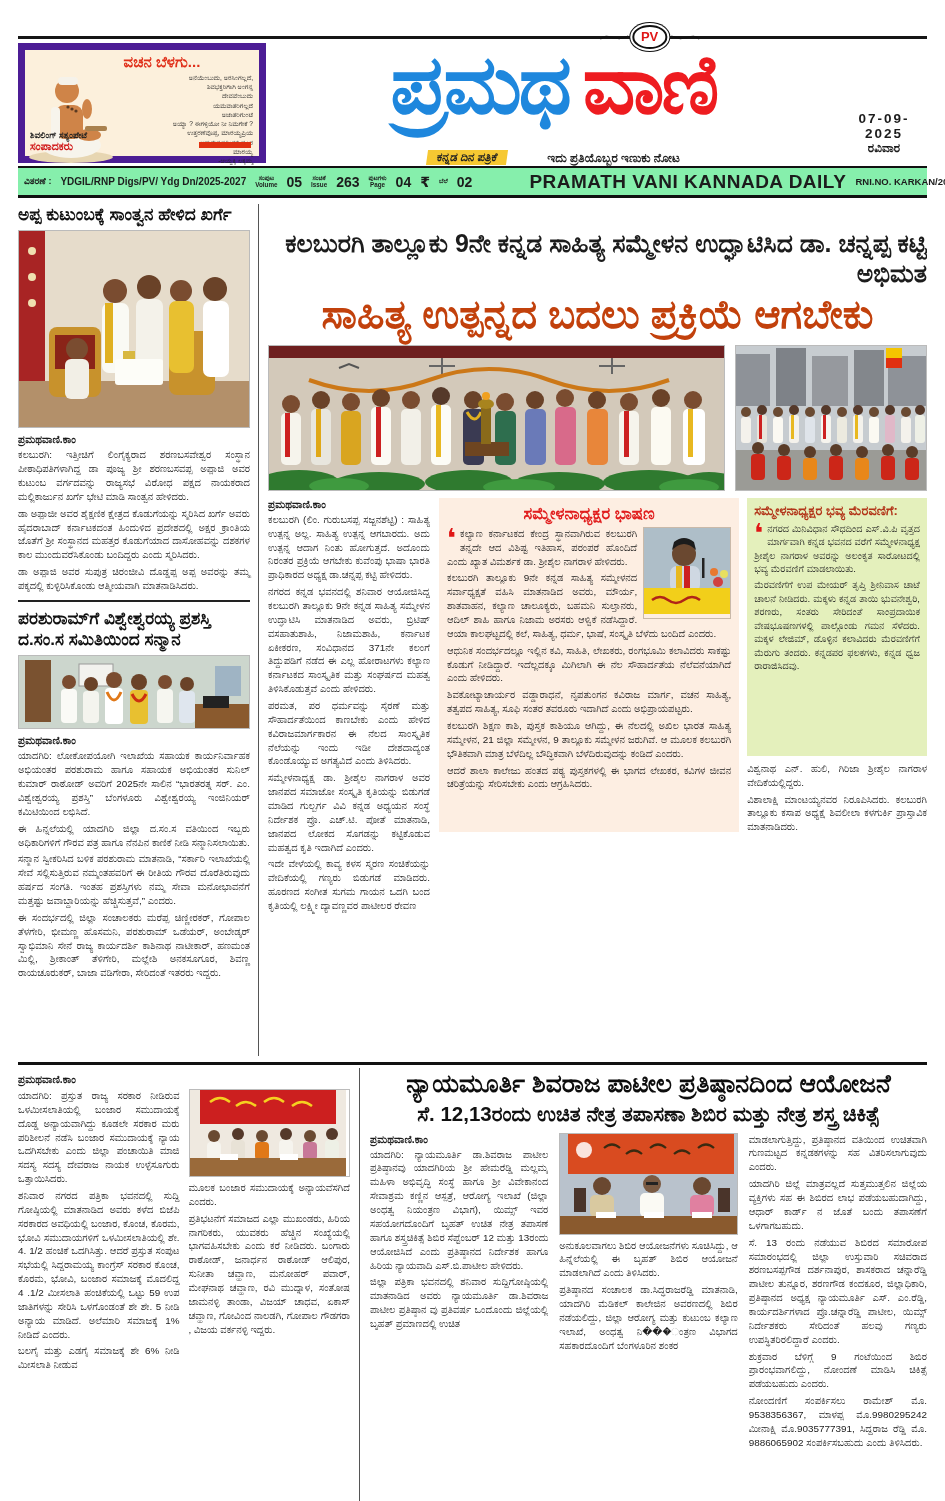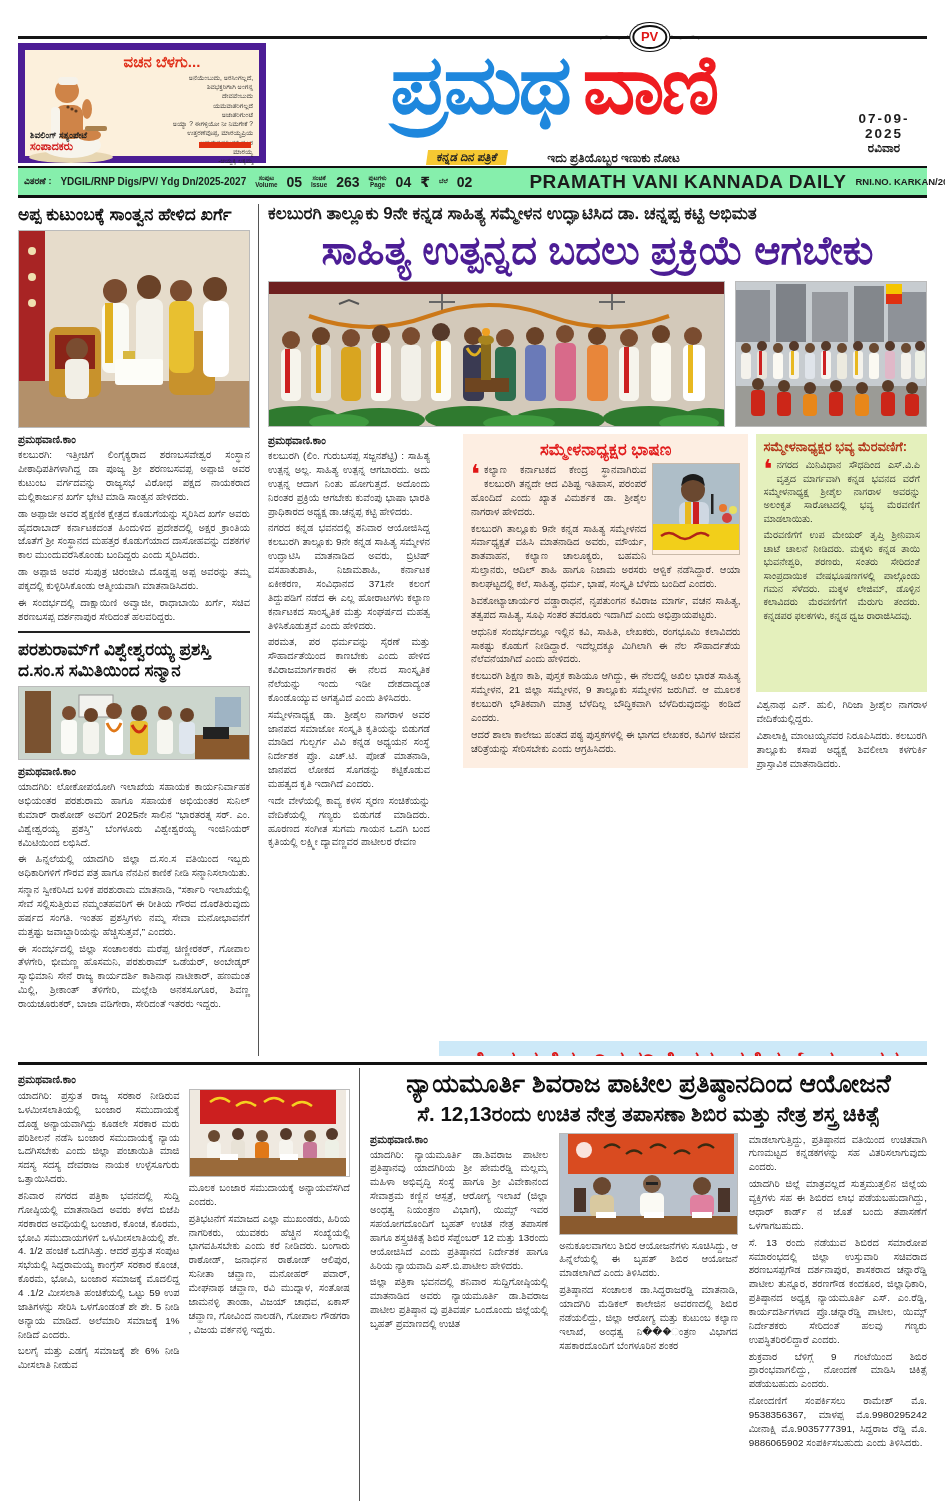--- a/index.html
+++ b/index.html
@@ -49,30 +49,30 @@
   
   .content{display:flex;margin:6px 18px 0;height:852px;overflow:hidden;}
   .left-col{width:232px;flex:none;padding-right:8px;overflow:hidden;}
   .main-col{flex:1;border-left:1.5px solid #555;padding-left:9px;overflow:hidden;}
 
   .h-small{font-size:17px;font-weight:800;line-height:1.25;color:#111;}
   .byline{font-size:10.5px;font-weight:bold;margin:5px 0 2px;}
   p.body{font-size:9.9px;line-height:1.4;text-align:justify;margin:0 0 3px;}
   .art-div{border-top:2px solid #222;margin:7px 0 6px;}
 
-  .kicker{font-size:17px;font-weight:800;text-align:left;line-height:1.2;}
-  .headline-main{font-size:40px;font-weight:900;text-align:center;line-height:1.12;margin:4px 0 8px;color:#4c1d95;}
+  .kicker{font-size:25px;font-weight:800;text-align:right;line-height:1.2;margin-top:24px;}
+  .headline-main{font-size:40px;font-weight:900;text-align:center;line-height:1.12;margin:4px 0 8px;color:#c2410c;}
   .photo-row{display:flex;gap:10px;height:146px;}
   .ph{border:1px solid #bbb;overflow:hidden;flex:none;}
   .ph svg{display:block;}
 
   .main-grid{display:flex;gap:9px;margin-top:7px;}
   .mg-col1{width:162px;flex:none;overflow:hidden;height:600px;}
   .mg-right{flex:1;display:flex;flex-direction:column;gap:7px;}
-  .boxrow{display:flex;gap:8px;margin-left:24px;}
+  .boxrow{display:flex;gap:8px;}
   .pink-box{flex:1.58;background:#fdeee2;padding:5px 8px;height:324px;overflow:hidden;}
   .pink-title{color:#e11d1d;font-weight:800;font-size:16.5px;text-align:center;margin:1px 0 4px;}
   .quote{color:#e01616;font-size:26px;line-height:.7;float:left;margin:2px 4px 0 0;font-weight:900;}
   .speaker-ph{float:right;margin:0 0 4px 6px;border:1px solid #c9b9a9;}
   .col3wrap{flex:1;overflow:hidden;height:600px;}
   .green-box{background:#e4f0bc;padding:5px 7px;height:248px;overflow:hidden;}
   .green-title{color:#b23418;font-weight:800;font-size:13px;margin-bottom:3px;}
   .g-small p.body{font-size:9.6px;}
   .after-green{margin-top:6px;}
   .blue-box{background:#cde9f8;padding:3px 10px 7px;height:206px;overflow:hidden;}
@@ -223,21 +223,20 @@
             <circle cx="196" cy="58" r="12" fill="#6a4228"></circle>
               <rect x="184" y="70" width="26" height="76" rx="7" fill="#ffffff"></rect>
             <rect x="96" y="128" width="48" height="26" rx="3" fill="#fdfdf8"></rect>
             <rect x="104" y="120" width="12" height="8" fill="#d8b840"></rect>
           </svg>
         </div>
         <div class="byline">ಪ್ರಮಥವಾಣಿ.ಕಾಂ</div>
         <p class="body">ಕಲಬುರಗಿ: ಇತ್ತೀಚಿಗೆ ಲಿಂಗೈಕ್ಯರಾದ ಶರಣಬಸವೇಶ್ವರ ಸಂಸ್ಥಾನ ಪೀಠಾಧಿಪತಿಗಳಾಗಿದ್ದ ಡಾ ಪೂಜ್ಯ ಶ್ರೀ ಶರಣಬಸವಪ್ಪ ಅಪ್ಪಾಜಿ ಅವರ ಕುಟುಂಬ ವರ್ಗದವನ್ನು ರಾಜ್ಯಸಭೆ ವಿರೋಧ ಪಕ್ಷದ ನಾಯಕರಾದ ಮಲ್ಲಿಕಾರ್ಜುನ ಖರ್ಗೆ ಭೇಟಿ ಮಾಡಿ ಸಾಂತ್ವನ ಹೇಳಿದರು.</p>
         <p class="body">ಡಾ ಅಪ್ಪಾಜೀ ಅವರ ಶೈಕ್ಷಣಿಕ ಕ್ಷೇತ್ರದ ಕೊಡುಗೆಯನ್ನು ಸ್ಮರಿಸಿದ ಖರ್ಗೆ ಅವರು ಹೈದರಾಬಾದ್ ಕರ್ನಾಟಕದಂತ ಹಿಂದುಳಿದ ಪ್ರದೇಶದಲ್ಲಿ ಅಕ್ಷರ ಕ್ರಾಂತಿಯ ಜೊತೆಗೆ ಶ್ರೀ ಸಂಸ್ಥಾನದ ಮಹತ್ತರ ಕೊಡುಗೆಯಾದ ದಾಸೋಹವನ್ನು ದಶಕಗಳ ಕಾಲ ಮುಂದುವರೆಸಿಕೊಂಡು ಬಂದಿದ್ದರು ಎಂದು ಸ್ಮರಿಸಿದರು.</p>
         <p class="body">ಡಾ ಅಪ್ಪಾಜಿ ಅವರ ಸುಪುತ್ರ ಚಿರಂಜೀವಿ ದೊಡ್ಡಪ್ಪ ಅಪ್ಪ ಅವರನ್ನು ತಮ್ಮ ಪಕ್ಕದಲ್ಲಿ ಕುಳ್ಳಿರಿಸಿಕೊಂಡು ಆತ್ಮೀಯವಾಗಿ ಮಾತನಾಡಿಸಿದರು.</p>
-        <p class="body">ಈ ಸಂದರ್ಭದಲ್ಲಿ ದಾಕ್ಷಾಯಿಣಿ ಅವ್ವಾಜೀ, ರಾಧಾಬಾಯಿ ಖರ್ಗೆ, ಸಚಿವ ಶರಣಬಸಪ್ಪ ದರ್ಶನಾಪುರ ಸೇರಿದಂತೆ ಹಲವರಿದ್ದರು.</p>
       </article>
 
       <div class="art-div"></div>
 
       <article>
         <div class="h-small">ಪರಶುರಾಮ್‌ಗೆ ವಿಶ್ವೇಶ್ವರಯ್ಯ ಪ್ರಶಸ್ತಿ ದ.ಸಂ.ಸ ಸಮಿತಿಯಿಂದ ಸನ್ಮಾನ</div>
         <div class="ph" style="margin-top:5px;">
           <svg width="230" height="72" viewBox="0 0 230 72">
             <rect width="230" height="72" fill="#ccd6cd"></rect>
             <rect x="6" y="4" width="26" height="62" fill="#7a5230"></rect>
@@ -424,22 +423,22 @@
                   <rect x="58" y="30" width="2.5" height="20" fill="#222"></rect>
                   <rect x="0" y="60" width="86" height="26" fill="#f2cf1a"></rect>
                   <path d="M8 72 q8 -6 16 0 q8 6 16 0 q8 -6 16 0" stroke="#b02418" stroke-width="2.5" fill="none"></path>
                   <circle cx="74" cy="54" r="5" fill="#d04040"></circle>
                     <circle cx="80" cy="46" r="4" fill="#e8e060"></circle>
                     <circle cx="70" cy="44" r="4" fill="#e87830"></circle>
                 </svg>
               </span>
               <p class="body"><span class="quote">❛</span><span>ಕಲ್ಯಾಣ ಕರ್ನಾಟಕದ ಕೇಂದ್ರ ಸ್ಥಾನವಾಗಿರುವ ಕಲಬುರಗಿ ತನ್ನದೇ ಆದ ವಿಶಿಷ್ಟ ಇತಿಹಾಸ, ಪರಂಪರೆ ಹೊಂದಿದೆ ಎಂದು ಖ್ಯಾತ ವಿಮರ್ಶಕ ಡಾ. ಶ್ರೀಶೈಲ ನಾಗರಾಳ ಹೇಳಿದರು.</span></p>
               <p class="body">ಕಲಬುರಗಿ ತಾಲ್ಲೂಕು 9ನೇ ಕನ್ನಡ ಸಾಹಿತ್ಯ ಸಮ್ಮೇಳನದ ಸರ್ವಾಧ್ಯಕ್ಷತೆ ವಹಿಸಿ ಮಾತನಾಡಿದ ಅವರು, ಮೌರ್ಯ, ಶಾತವಾಹನ, ಕಲ್ಯಾಣ ಚಾಲೂಕ್ಯರು, ಬಹಮನಿ ಸುಲ್ತಾನರು, ಆದಿಲ್ ಶಾಹಿ ಹಾಗೂ ನಿಜಾಮ ಅರಸರು ಆಳ್ವಿಕೆ ನಡೆಸಿದ್ದಾರೆ. ಆಯಾ ಕಾಲಘಟ್ಟದಲ್ಲಿ ಕಲೆ, ಸಾಹಿತ್ಯ, ಧರ್ಮ, ಭಾಷೆ, ಸಂಸ್ಕೃತಿ ಬೆಳೆದು ಬಂದಿದೆ ಎಂದರು.</p>
+              <p class="body">ಆಧುನಿಕ ಸಂದರ್ಭದಲ್ಲೂ ಇಲ್ಲಿನ ಕವಿ, ಸಾಹಿತಿ, ಲೇಖಕರು, ರಂಗಭೂಮಿ ಕಲಾವಿದರು ಸಾಕಷ್ಟು ಕೊಡುಗೆ ನೀಡಿದ್ದಾರೆ. ಇದೆಲ್ಲದಕ್ಕೂ ಮಿಗಿಲಾಗಿ ಈ ನೆಲ ಸೌಹಾರ್ದತೆಯ ನೆಲೆವನೆಯಾಗಿದೆ ಎಂದು ಹೇಳಿದರು.</p>
               <p class="body">ಶಿವಕೋಟ್ಯಾಚಾರ್ಯರ ವಡ್ಡಾರಾಧನೆ, ನೃಪತುಂಗನ ಕವಿರಾಜ ಮಾರ್ಗ, ವಚನ ಸಾಹಿತ್ಯ, ತತ್ವಪದ ಸಾಹಿತ್ಯ, ಸೂಫಿ ಸಂತರ ತವರೂರು ಇದಾಗಿದೆ ಎಂದು ಅಭಿಪ್ರಾಯಪಟ್ಟರು.</p>
-              <p class="body">ಆಧುನಿಕ ಸಂದರ್ಭದಲ್ಲೂ ಇಲ್ಲಿನ ಕವಿ, ಸಾಹಿತಿ, ಲೇಖಕರು, ರಂಗಭೂಮಿ ಕಲಾವಿದರು ಸಾಕಷ್ಟು ಕೊಡುಗೆ ನೀಡಿದ್ದಾರೆ. ಇದೆಲ್ಲದಕ್ಕೂ ಮಿಗಿಲಾಗಿ ಈ ನೆಲ ಸೌಹಾರ್ದತೆಯ ನೆಲೆವನೆಯಾಗಿದೆ ಎಂದು ಹೇಳಿದರು.</p>
               <p class="body">ಕಲಬುರಗಿ ಶಿಕ್ಷಣ ಕಾಶಿ, ಪುಸ್ತಕ ಕಾಶಿಯೂ ಆಗಿದ್ದು, ಈ ನೆಲದಲ್ಲಿ ಅಖಿಲ ಭಾರತ ಸಾಹಿತ್ಯ ಸಮ್ಮೇಳನ, 21 ಜಿಲ್ಲಾ ಸಮ್ಮೇಳನ, 9 ತಾಲ್ಲೂಕು ಸಮ್ಮೇಳನ ಜರುಗಿವೆ. ಆ ಮೂಲಕ ಕಲಬುರಗಿ ಭೌತಿಕವಾಗಿ ಮಾತ್ರ ಬೆಳೆದಿಲ್ಲ ಬೌದ್ಧಿಕವಾಗಿ ಬೆಳೆದಿರುವುದನ್ನು ಕಂಡಿದೆ ಎಂದರು.</p>
               <p class="body">ಆದರೆ ಶಾಲಾ ಕಾಲೇಜು ಹಂತದ ಪಠ್ಯ ಪುಸ್ತಕಗಳಲ್ಲಿ ಈ ಭಾಗದ ಲೇಖಕರ, ಕವಿಗಳ ಜೀವನ ಚರಿತ್ರೆಯನ್ನು ಸೇರಿಸಬೇಕು ಎಂದು ಆಗ್ರಹಿಸಿದರು.</p>
             </div>
 
             <div class="col3wrap">
               <div class="green-box g-small">
                 <div class="green-title">ಸಮ್ಮೇಳನಾಧ್ಯಕ್ಷರ ಭವ್ಯ ಮೆರವಣಿಗೆ:</div>
                 <p class="body"><span class="quote">❛</span><span>ನಗರದ ಮಿನಿವಿಧಾನ ಸೌಧದಿಂದ ಎಸ್.ವಿ.ಪಿ ವೃತ್ತದ ಮಾರ್ಗವಾಗಿ ಕನ್ನಡ ಭವನದ ವರೆಗೆ ಸಮ್ಮೇಳನಾಧ್ಯಕ್ಷ ಶ್ರೀಶೈಲ ನಾಗರಾಳ ಅವರನ್ನು ಅಲಂಕೃತ ಸಾರೋಟದಲ್ಲಿ ಭವ್ಯ ಮೆರವಣಿಗೆ ಮಾಡಲಾಯಿತು.</span></p>
                 <p class="body">ಮೆರವಣಿಗೆಗೆ ಉಪ ಮೇಯರ್ ತೃಪ್ತಿ ಶ್ರೀನಿವಾಸ ಚಾಟೆ ಚಾಲನೆ ನೀಡಿದರು. ಮಕ್ಕಳು ಕನ್ನಡ ತಾಯಿ ಭುವನೇಶ್ವರಿ, ಶರಣರು, ಸಂತರು ಸೇರಿದಂತೆ ಸಾಂಪ್ರದಾಯಿಕ ವೇಷಭೂಷಣಗಳಲ್ಲಿ ಪಾಲ್ಗೊಂಡು ಗಮನ ಸೆಳೆದರು. ಮಕ್ಕಳ ಲೇಜಿಮ್, ಡೊಳ್ಳಿನ ಕಲಾವಿದರು ಮೆರವಣಿಗೆಗೆ ಮೆರುಗು ತಂದರು. ಕನ್ನಡಪರ ಫಲಕಗಳು, ಕನ್ನಡ ಧ್ವಜ ರಾರಾಜಿಸಿದವು.</p>
               </div>

